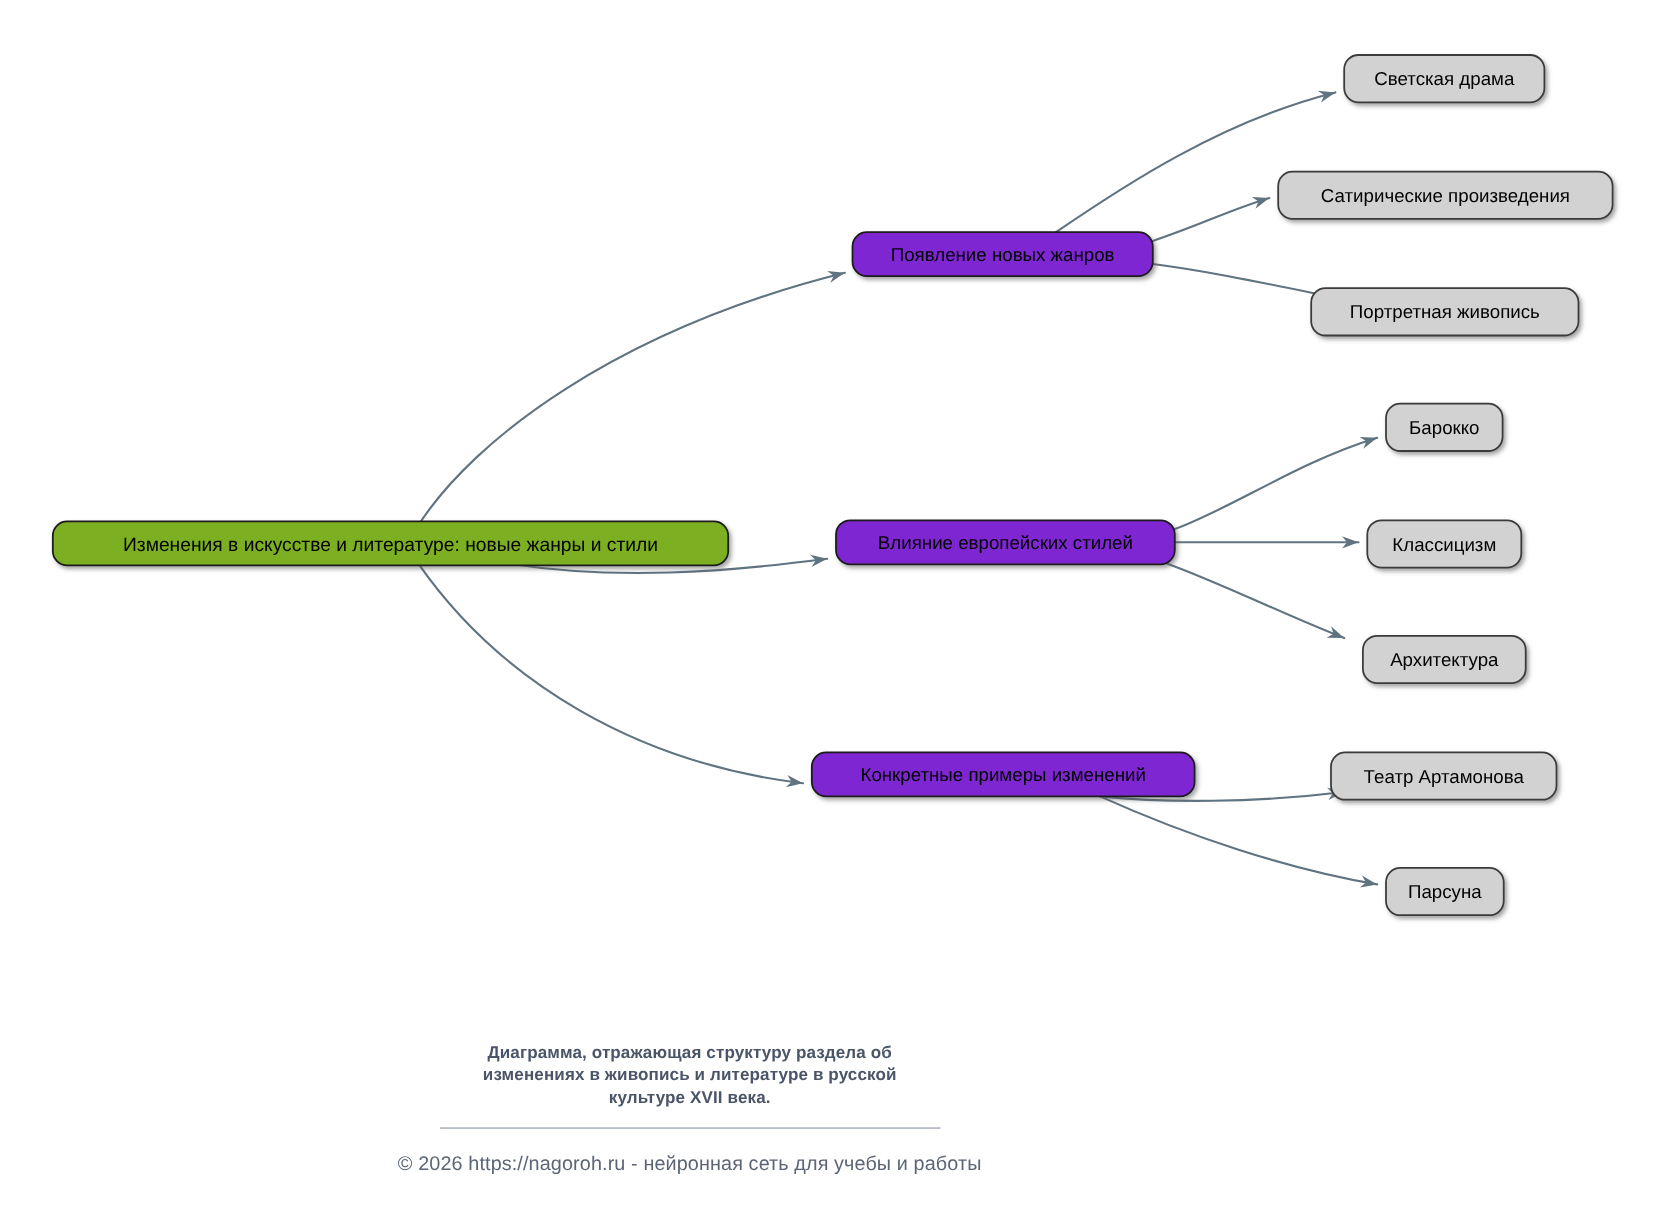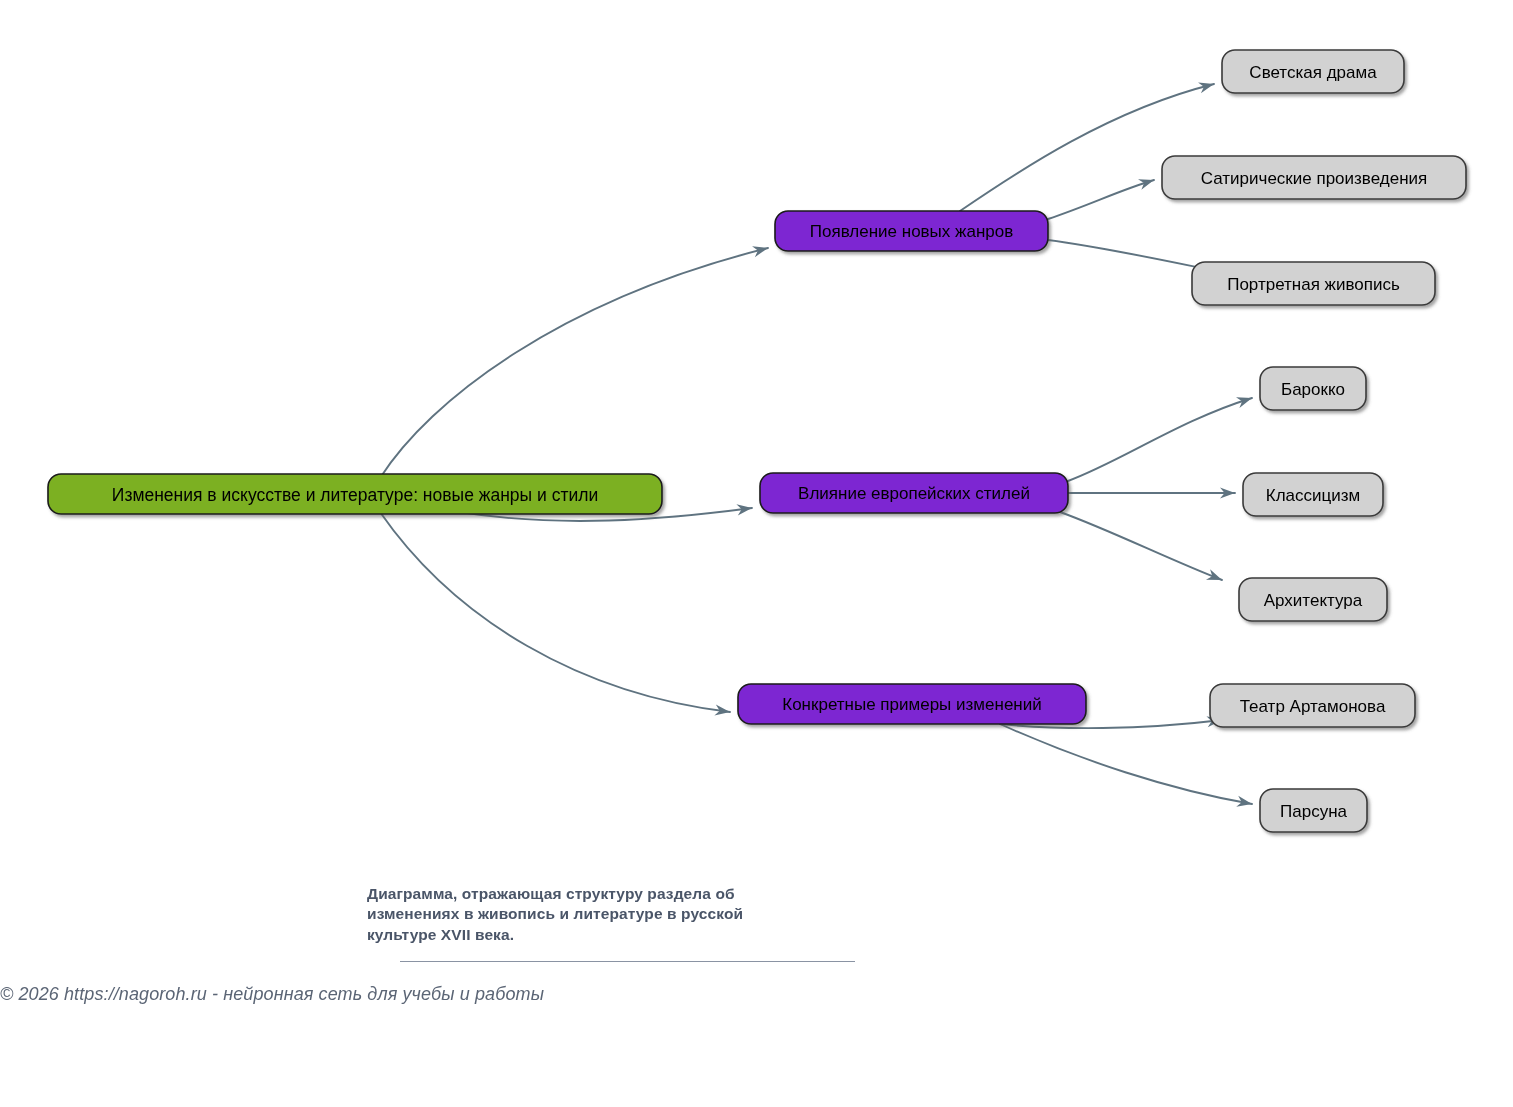--- a/index.html
+++ b/index.html
@@ -46,22 +46,23 @@
   .node-shape {
     stroke-width: 1.6;
   }
   .node-shape.root  { fill: #7cb023; stroke: #1a1a1a; }
   .node-shape.branch{ fill: #7d28d2; stroke: #1a1a1a; }
   .node-shape.leaf  { fill: #d2d2d2; stroke: #3b3b3b; }
 
   #caption-block {
     position: absolute;
     left: 0;
-    top: 884px;
+    top: 948px;
     width: 1254px;
+    text-align: center;
   }
   #caption-title {
     font-family: "Liberation Sans", "DejaVu Sans", sans-serif;
     font-size: 15.5px;
     font-weight: bold;
     color: #4a5568;
     line-height: 1.32;
     letter-spacing: 0.1px;
     margin: 0 auto;
     width: 520px;
@@ -72,21 +73,20 @@
     border: 0;
     border-top: 1.4px solid #8a93a3;
     margin: 16px auto 0 auto;
   }
   #caption-footer {
     font-family: "Liberation Sans", "DejaVu Sans", sans-serif;
     font-size: 18px;
     color: #5b6575;
     margin-top: 22px;
     letter-spacing: 0.1px;
-    font-style: italic;
   }
 </style>
 </head>
 <body>
 
 <div id="page">
 
   <svg id="mindmap" viewBox="0 0 1513 900">
     <defs>
       <filter id="nodeShadow" x="-30%" y="-30%" width="180%" height="190%">

